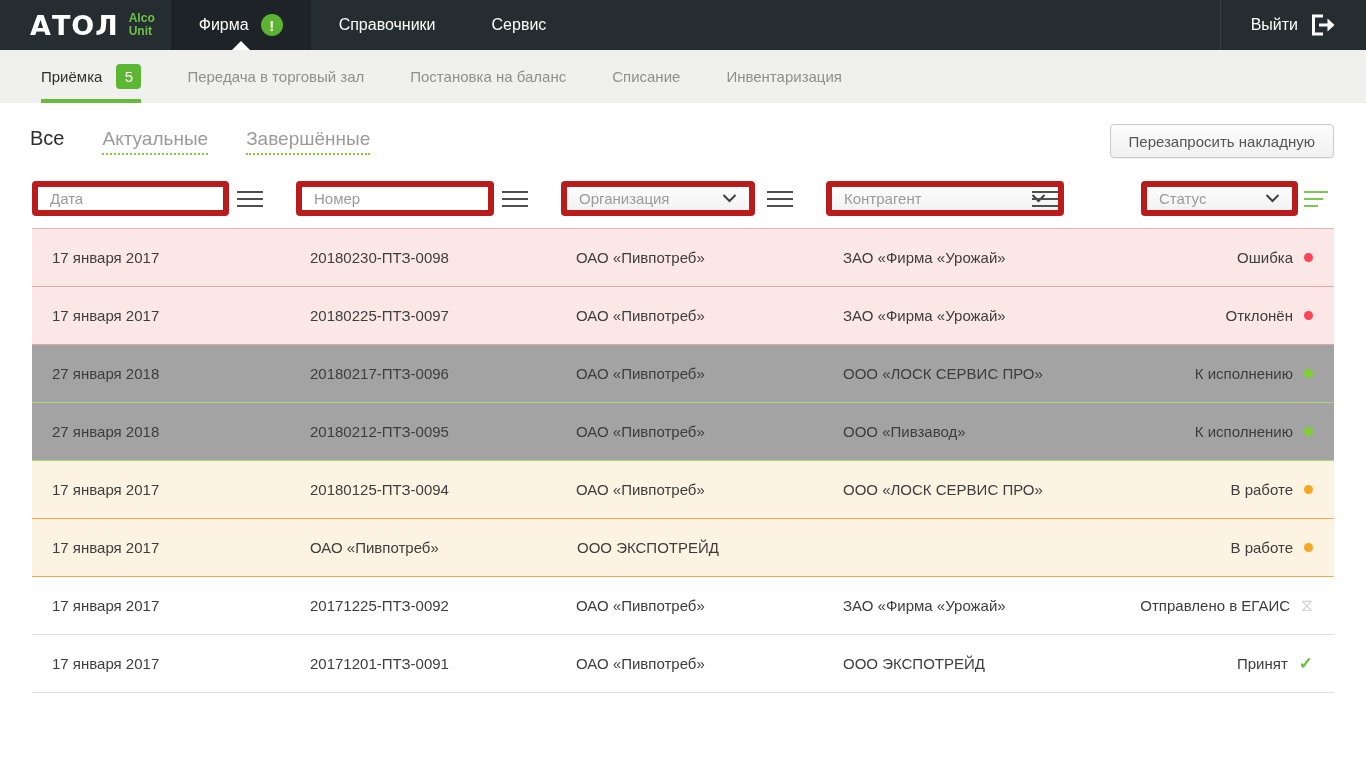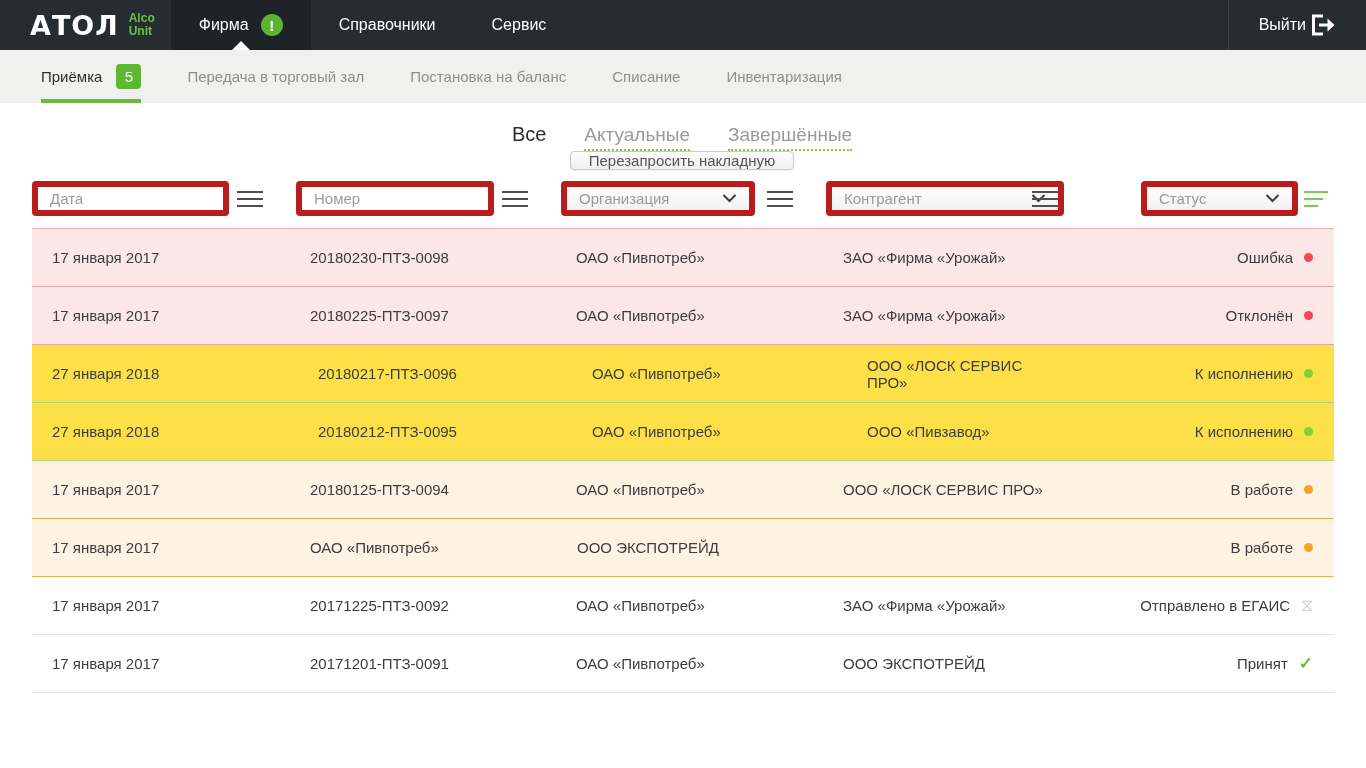--- a/index.html
+++ b/index.html
@@ -10,33 +10,33 @@
   .topnav { height:50px; background:#262d30; display:flex; align-items:stretch; color:#fff; }
   .logo-block { display:flex; align-items:center; padding:0 16px 0 30px; gap:10px; }
   .logo-brand { font-size:27px; font-weight:800; letter-spacing:1px; color:#fff; font-family:"DejaVu Sans", sans-serif; }
   .logo-sub { color:#6cc04a; font-size:12px; font-weight:bold; line-height:13px; white-space:pre-line; }
   .nav-item { display:flex; align-items:center; padding:0 28px; font-size:16px; color:#fdfdfd; position:relative; cursor:pointer; }
   .nav-item.active { background:#1d2326; }
   .nav-item.active::after { content:""; position:absolute; bottom:0; left:50%; margin-left:-9px;
     border-left:9px solid transparent; border-right:9px solid transparent; border-bottom:9px solid #fdfdfd; }
   .badge-excl { width:22px; height:22px; border-radius:50%; background:#5cb332; color:#fff; font-weight:bold;
     display:flex; align-items:center; justify-content:center; margin-left:12px; font-size:15px; }
-  .logout { margin-left:auto; display:flex; align-items:center; gap:4px; padding:4px 30px;
+  .logout { margin-left:auto; display:flex; align-items:center; gap:12px; padding:4px 30px;
     border-left:1px solid rgba(255,255,255,0.09); font-size:16px; cursor:pointer; }
 
   
   .subnav { height:53px; background:#f0f0ee; display:flex; align-items:stretch; padding-left:30px; }
   .subnav-item { display:flex; align-items:center; margin-right:46px; color:#8f8f8f; font-size:15px;
     cursor:pointer; border-bottom:4px solid transparent; padding-top:4px; }
   .subnav-item.active { color:#2f2f2f; border-bottom-color:#66bb3a;margin-left:11px; }
   .badge-count { min-width:25px; height:25px; border-radius:4px; background:#5cb832; color:#fff;
     display:flex; align-items:center; justify-content:center; margin-left:14px; font-size:15px; }
 
   
-  .toolbar { display:flex; justify-content:space-between; align-items:center; margin:20px 32px 0 30px; height:36px;flex-direction:column; }
+  .toolbar { display:flex; justify-content:space-between; align-items:center; margin:20px 32px 0 30px; height:36px; }
   .view-tabs { display:flex; gap:38px; align-items:baseline; }
   .view-tab { font-size:19px; color:#9b9b9b; padding-bottom:3px; border-bottom:2px dotted #8cc63f; cursor:pointer; }
   .view-tab.active { color:#2d2d2d; font-size:20px; border-bottom:none; cursor:default; }
   .requery-btn { height:34px; padding:0 18px; font-size:15px; color:#555;
     background:linear-gradient(#fdfdfd,#f0f0f0); border:1px solid #c9c9c9; border-radius:4px;
     box-shadow:0 1px 1px rgba(0,0,0,0.06); cursor:pointer; font-family:inherit; }
 
   
   .filters { position:relative; height:35px; margin-top:22px; }
   .f-input, .f-select { position:absolute; top:0; height:35px; border:6px solid #b91c1c; border-radius:4px;
@@ -47,21 +47,21 @@
   .ham { position:absolute; top:10px; width:26px; cursor:pointer; }
   .ham i { display:block; height:2px; background:#4f4f4f; margin-bottom:5px; }
   .ham--green i { background:#7dc855; }
   .ham--green i:nth-child(1){ width:24px; } .ham--green i:nth-child(2){ width:19px; } .ham--green i:nth-child(3){ width:14px; }
 
   
   .table { margin:12px 32px 0 32px; border-top:1px solid #e2b4b4; }
   .row { display:flex; align-items:center; height:58px; border-bottom:1px solid #e0e0e0;
     font-size:15px; color:#3d3d3d; padding-left:20px; cursor:pointer; }
   .row--pink   { background:#fce7e7; border-bottom-color:#e2a8a8; }
-  .row--green  { background:#fde047; border-bottom-color:#a9d87c;gap:8px; }
+  .row--green  { background:#a3a3a3; border-bottom-color:#a9d87c; }
   .row--orange { background:#fdf3e2; border-bottom-color:#f0ab4b; }
   .row--white  { background:#ffffff; border-bottom-color:#e0e0e0; }
   .c-date { width:258px; } .c-num { width:266px; } .c-org { width:267px; } .c-contr { flex:1; }
   .c-status { display:flex; align-items:center; gap:11px; justify-content:flex-end; padding-right:21px; width:290px; }
   .dot { width:9px; height:9px; border-radius:50%; flex:none; }
   .dot--red { background:#fb4455; } .dot--green { background:#7ed035; } .dot--orange { background:#f5a623; }
   .glyph-hourglass { color:#c9ced4; font-size:17px; line-height:1; }
   .glyph-check { color:#64bf3c; font-size:17px; font-weight:bold; line-height:1; }
 
   .chev { flex:none; margin-left:10px; }

